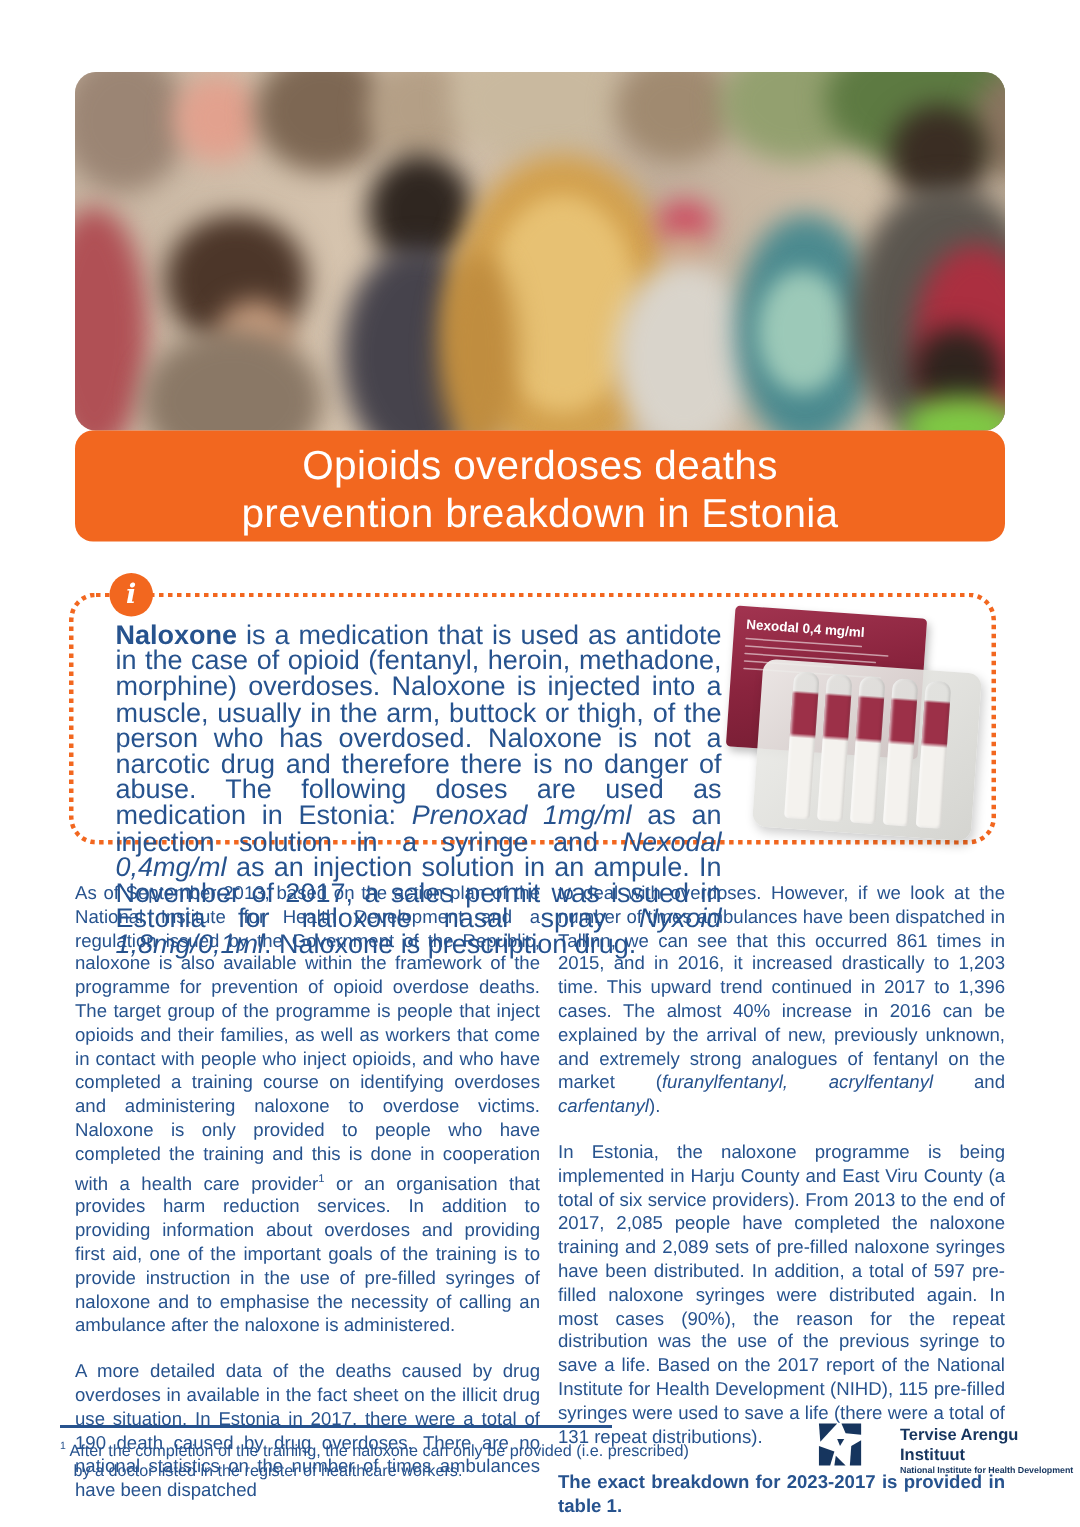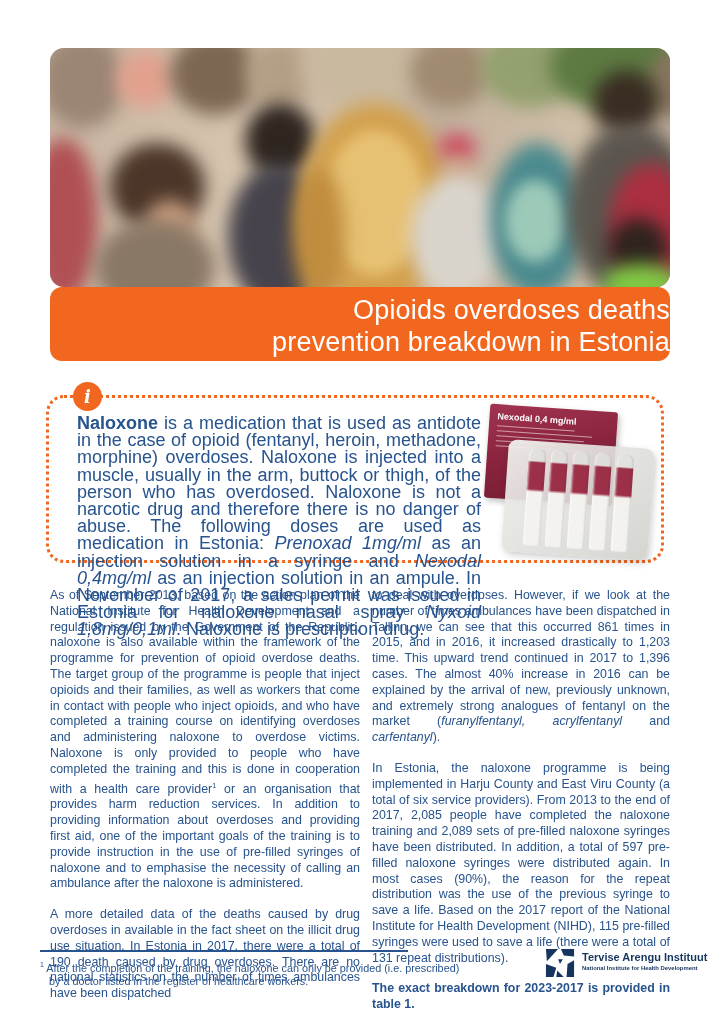--- a/index.html
+++ b/index.html
@@ -6,21 +6,21 @@
   .page{position:relative;width:720px;height:1018px;background:#ffffff;overflow:hidden;
         font-family:"Liberation Sans",sans-serif;color:#27538E;}
 
   
   .photo{position:absolute;left:50px;top:48px;width:620px;height:239px;border-radius:14px;overflow:hidden;
          background:linear-gradient(100deg,#c7b5a2 0%,#d8c6b0 35%,#c2b09d 60%,#d0bfa8 82%,#bfae9a 100%);}
   .photo .b{position:absolute;border-radius:50%;filter:blur(9px);}
 
   
   .banner{position:absolute;left:50px;top:287px;width:620px;height:74px;background:#F2671F;border-radius:12px;
-          color:#ffffff;text-align:right;padding-top:7px;box-sizing:border-box;}
+          color:#ffffff;text-align:center;padding-top:7px;box-sizing:border-box;}
   .banner-line{font-size:27px;line-height:32px;letter-spacing:.2px;}
 
   
   .infobox{position:absolute;left:46px;top:395px;width:618px;height:168px;box-sizing:border-box;
            border:3px dotted #F2671F;border-radius:18px;}
   .info-icon{position:absolute;left:24px;top:-16px;width:29px;height:29px;border-radius:50%;background:#F2671F;
              text-align:center;}
   .info-i{font-family:"DejaVu Serif",serif;font-style:italic;font-weight:700;font-size:18px;line-height:29px;color:#fff;}
   .info-text{position:absolute;left:28px;top:17px;width:404px;font-size:18px;line-height:17.2px;
              text-align:justify;color:#27538E;}
@@ -49,21 +49,21 @@
   .col p.bold{font-weight:700;}
   .col sup{font-size:7.5px;}
 
   
   .footnote{position:absolute;left:40px;top:950px;width:422px;color:#27538E;}
   .footnote-rule{width:368px;height:1.5px;background:#27538E;margin-bottom:6px;}
   .footnote-text{font-size:10.8px;line-height:14px;text-indent:-9px;padding-left:9px;}
   .footnote-text sup{font-size:7px;}
 
   
-  .logo{position:absolute;left:545px;top:948px;display:flex;align-items:flex-start;gap:7px;}
+  .logo{position:absolute;left:545px;top:948px;display:flex;align-items:flex-start;gap:25px;}
   .logo-mark{width:30px;height:30px;flex:0 0 auto;}
   .logo-title{font-size:11px;font-weight:700;color:#16355E;line-height:13px;margin-top:3px;}
   .logo-subtitle{font-size:5.9px;font-weight:700;color:#16355E;line-height:8px;}
 </style>
 </head>
 <body>
 
 <div class="page">
 
   <div class="photo">

